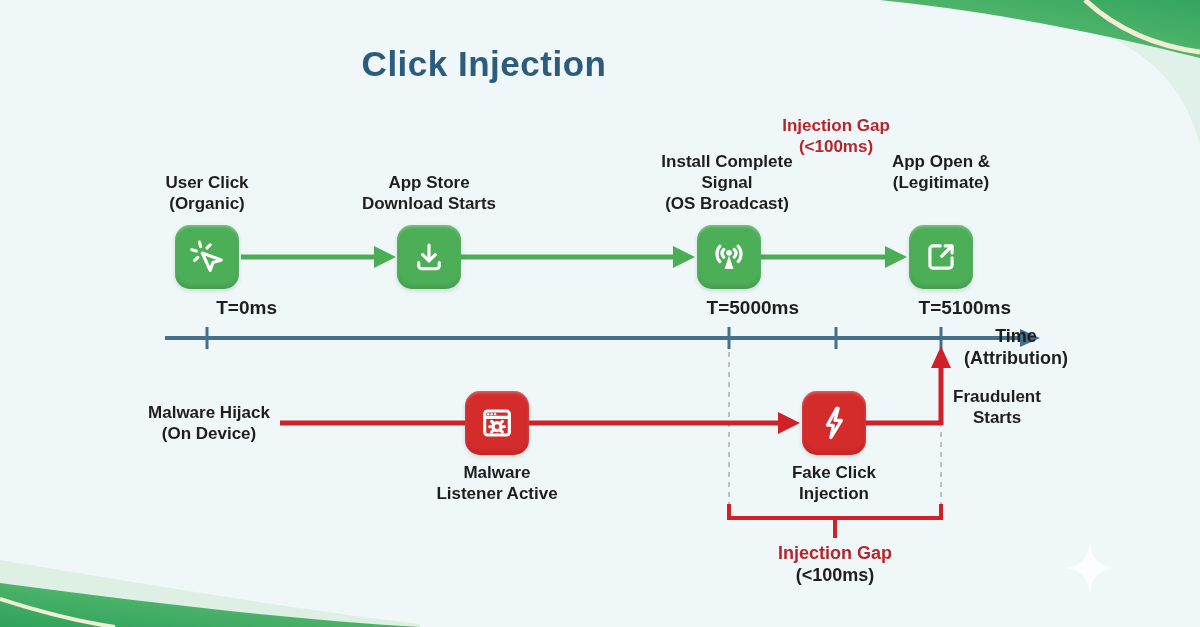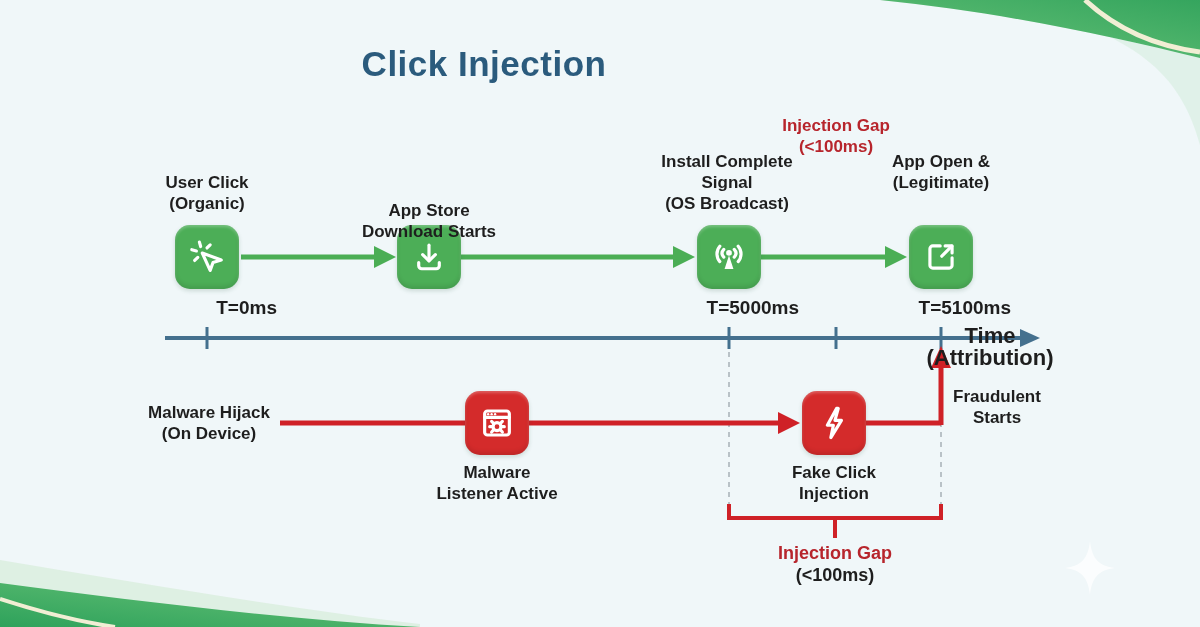--- a/index.html
+++ b/index.html
@@ -111,21 +111,21 @@
 
   <div class="abs txt lbl red-text" style="left:736px;top:115px;width:200px;">
     <span>Injection Gap</span>
     <span>(&lt;100ms)</span>
   </div>
 
   <div class="abs txt lbl" style="left:107px;top:172px;width:200px;">
     <span>User Click</span>
       <span>(Organic)</span>
   </div>
-  <div class="abs txt lbl" style="left:329px;top:172px;width:200px;margin-top:28px;">
+  <div class="abs txt lbl" style="left:329px;top:172px;width:200px;">
     <span>App Store</span>
       <span>Download Starts</span>
   </div>
   <div class="abs txt lbl" style="left:627px;top:151px;width:200px;">
     <span>Install Complete</span>
       <span>Signal</span>
       <span>(OS Broadcast)</span>
   </div>
   <div class="abs txt lbl" style="left:841px;top:151px;width:200px;">
     <span>App Open &amp;</span>
@@ -163,21 +163,21 @@
       <path class="st" d="M19 12.5v4.7A1.8 1.8 0 0 1 17.2 19H6.8A1.8 1.8 0 0 1 5 17.2V6.8A1.8 1.8 0 0 1 6.8 5h4.7" stroke-width="2.1"></path>
       <path class="st" d="m12.5 11.5 6.3-6.3" stroke-width="2.1"></path>
       <path class="st" d="M14.6 5H19v4.4" stroke-width="2.1"></path>
     </svg>
   </div>
 
   <div class="abs txt tlabel" style="left:137px;top:297px;">T=0ms</div>
   <div class="abs txt tlabel" style="left:659px;top:297px;">T=5000ms</div>
   <div class="abs txt tlabel" style="left:871px;top:297px;">T=5100ms</div>
 
-  <div class="abs txt lbl" style="left:900px;top:325px;width:180px;font-size:22px;line-height:22px;">
+  <div class="abs txt lbl" style="left:926px;top:325px;width:180px;font-size:18px;line-height:22px;">
     <span>Time</span>
       <span>(Attribution)</span>
   </div>
 
   <div class="abs txt lbl" style="left:109px;top:402px;width:200px;">
     <span>Malware Hijack</span>
       <span>(On Device)</span>
   </div>
 
   <div class="abs tile red" style="left:465px;top:391px;">

